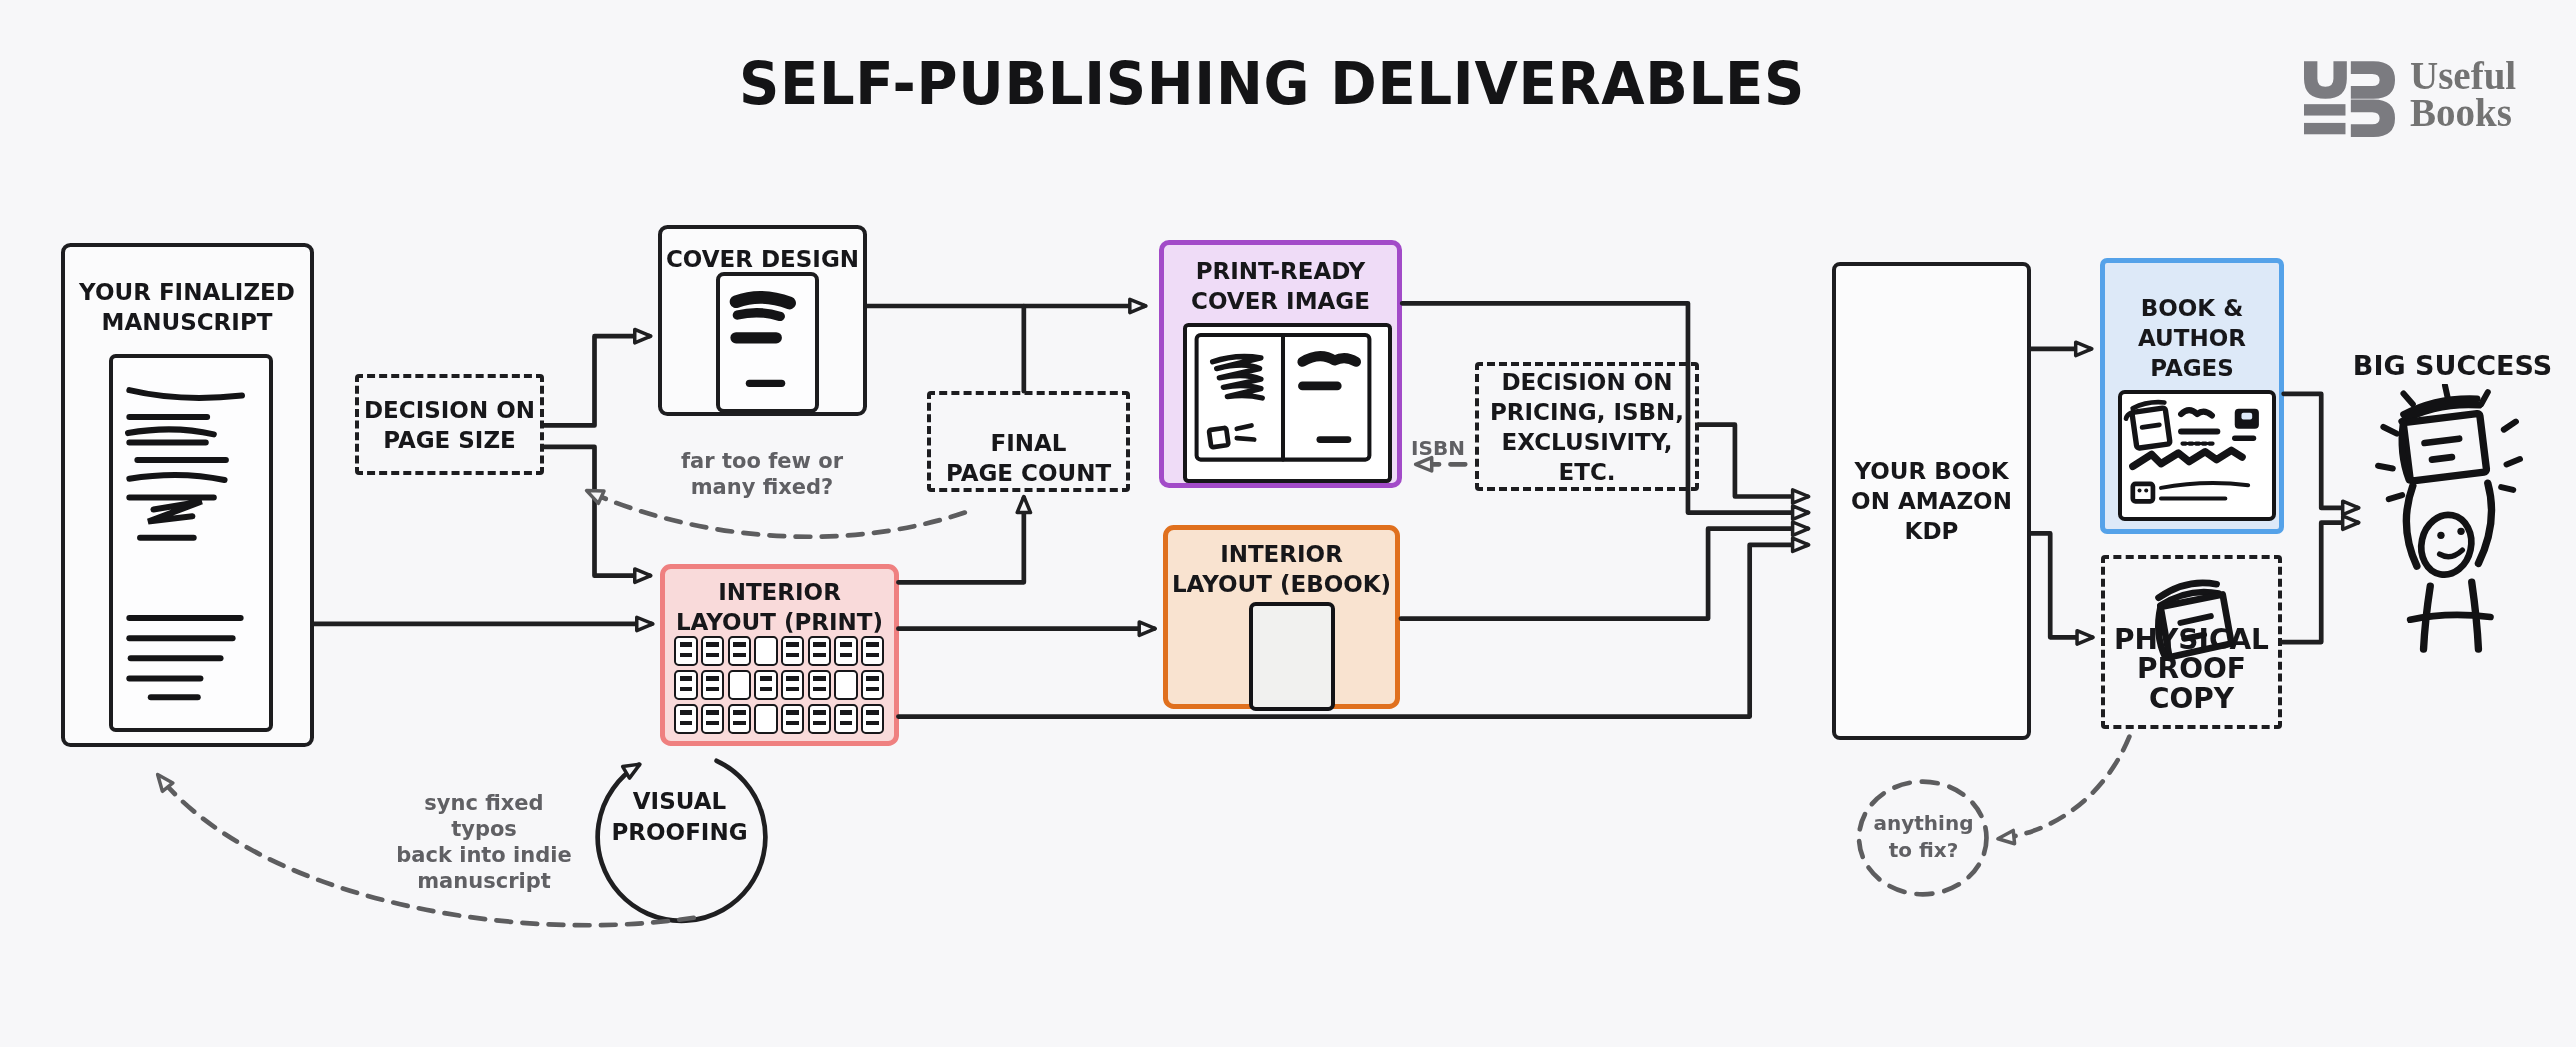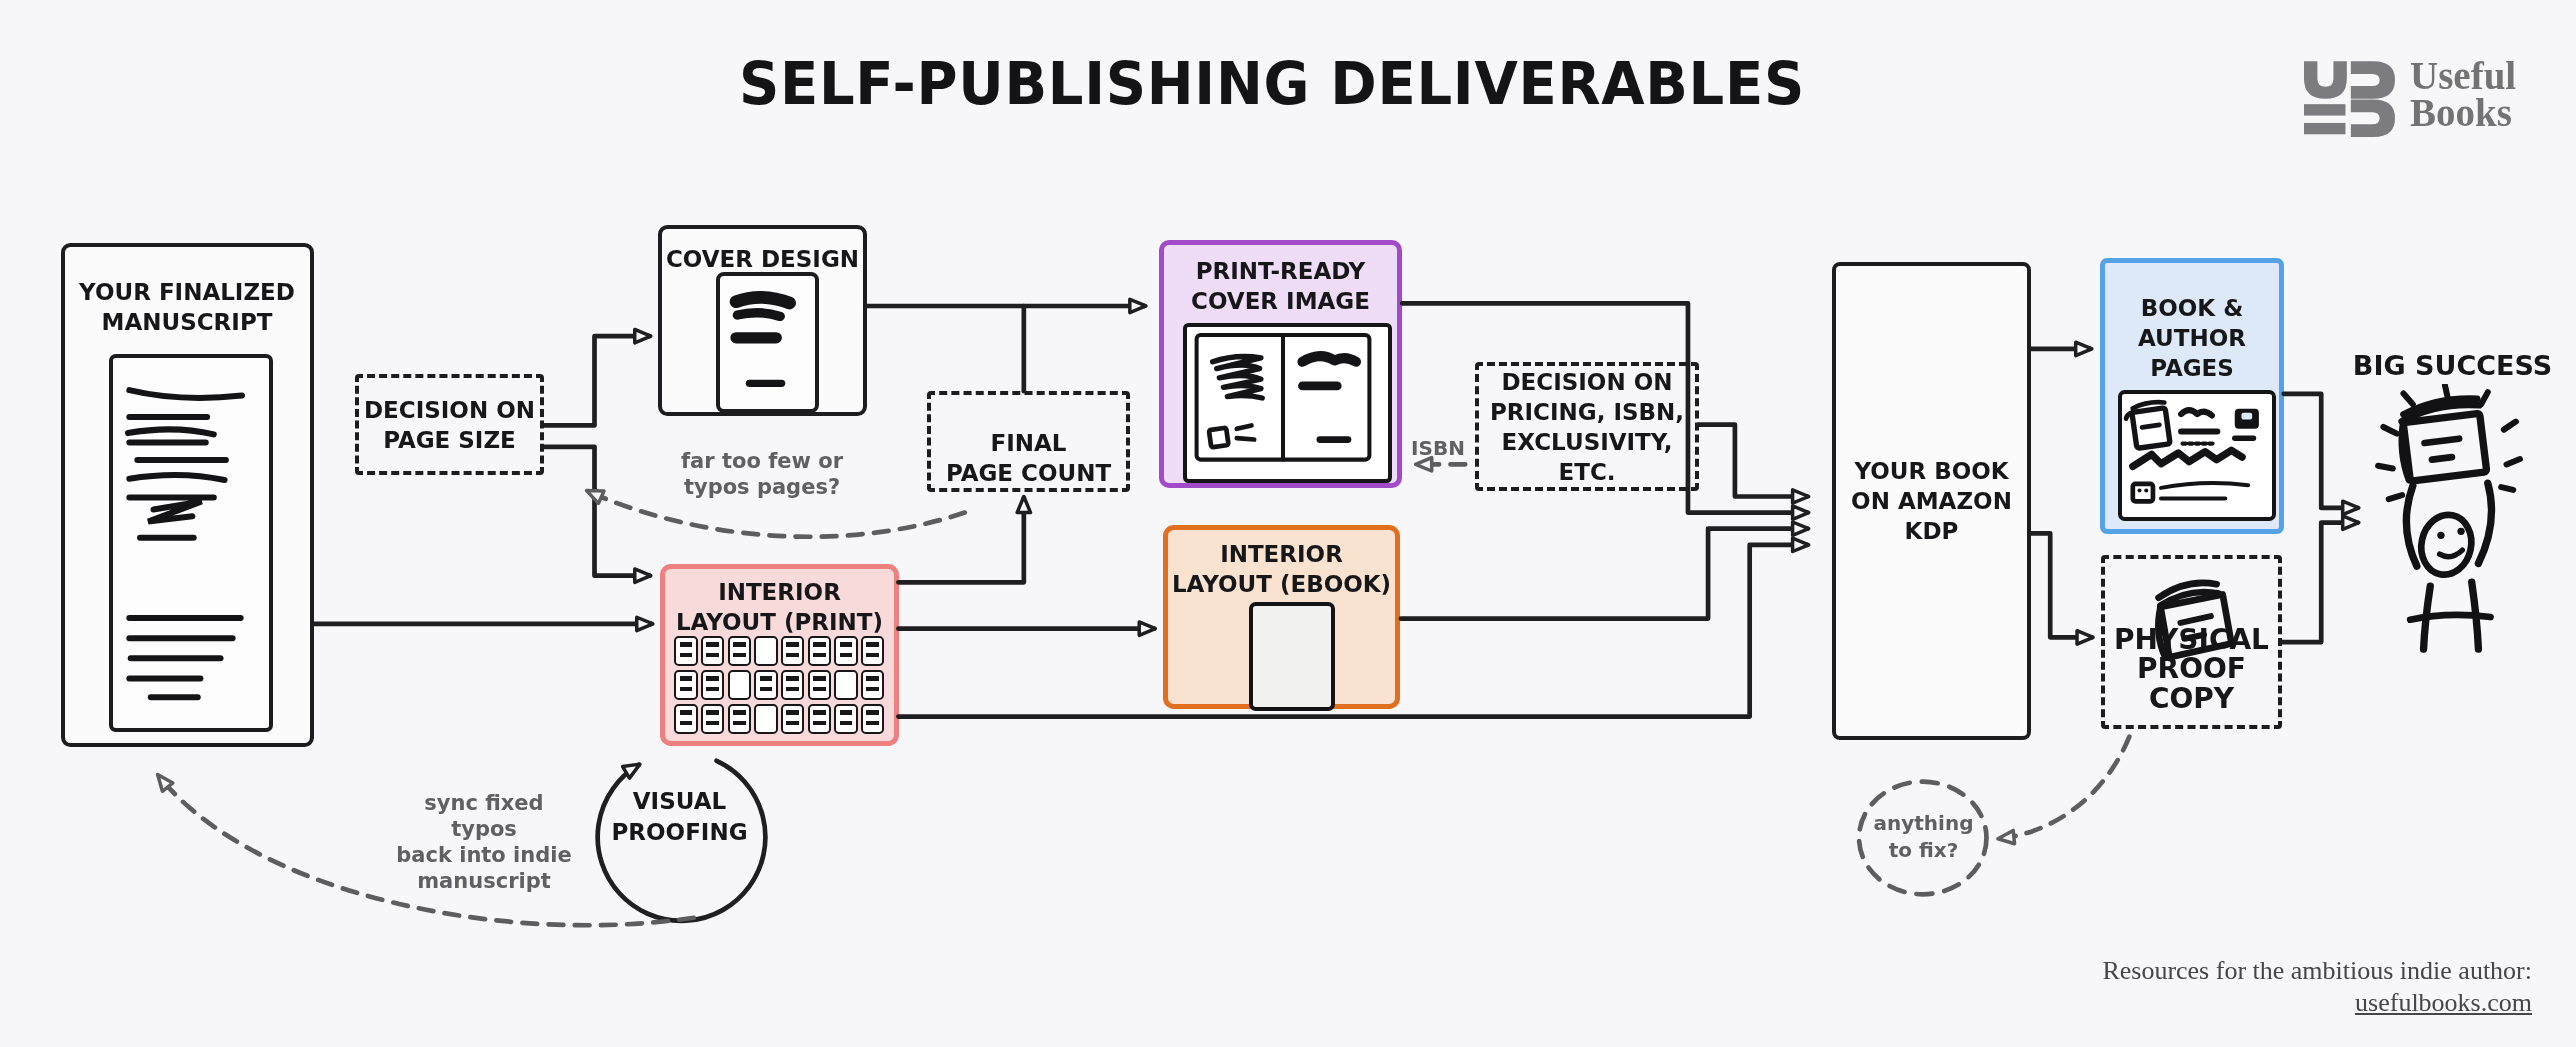--- a/index.html
+++ b/index.html
@@ -119,21 +119,21 @@
       </svg>
     </div>
   </div>
 
   <div class="node dashedbox abs" style="left:324px;top:374px;width:189px;height:101px;z-index:2;">
     <div class="label lbl-34">DECISION ON
 PAGE SIZE</div>
   </div>
 
   <div class="note" style="left:644px;top:448px;width:174px;z-index:2;">far too few or
-typos pages?</div>
+many fixed?</div>
 
   <div class="node solid abs" style="left:627px;top:225px;width:209px;height:191px;z-index:2;">
     <div class="toplabel label lbl-34" style="top:14.8px;">COVER DESIGN</div>
     <div class="innerdoc" style="left:54px;top:43px;width:95px;height:133px;border-radius:8px;">
       <svg width="87" height="125" viewBox="0 0 130 186" fill="none" stroke="#141416" stroke-linecap="round">
         <path d="M24 38 Q62 24 104 40" stroke-width="19"></path>
         <path d="M26 58 Q58 50 90 60" stroke-width="14"></path>
         <path d="M24 92 H84" stroke-width="17"></path>
         <path d="M44 160 H92" stroke-width="11"></path>
       </svg>
@@ -275,19 +275,15 @@
   </svg>
 
   <div class="abs label" style="left:564px;top:786px;width:169px;font-size:23px;line-height:31px;z-index:2;">VISUAL
 PROOFING</div>
   <div class="note" style="left:359px;top:790px;width:188px;z-index:2;">sync fixed typos
 back into indie
 manuscript</div>
   <div class="note" style="left:1837px;top:810px;width:111px;font-size:20px;line-height:27px;z-index:2;">anything
 to fix?</div>
 
-  <div class="abs footer">
-    <div>Resources for the ambitious indie author:</div>
-    <div><a href="#">usefulbooks.com</a></div>
-  </div>
 
 </div>
 
 
 </body></html>

